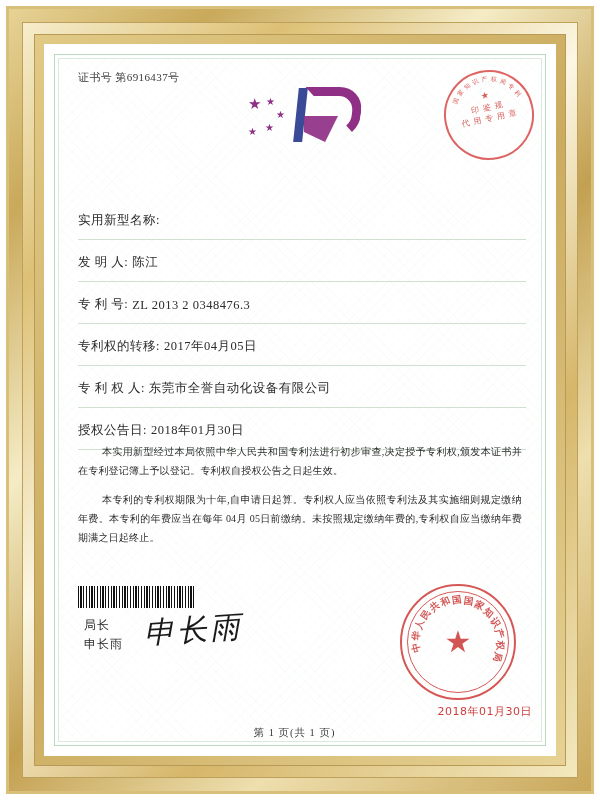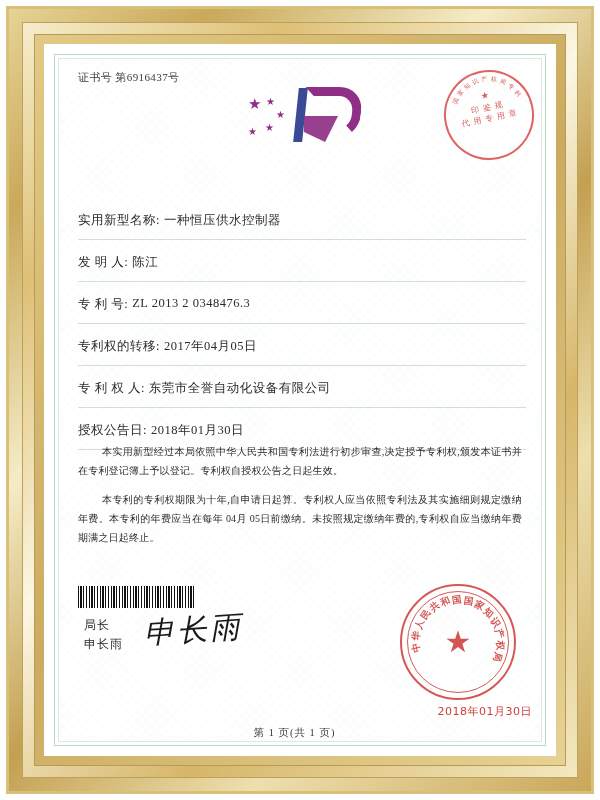--- a/index.html
+++ b/index.html
@@ -205,21 +205,21 @@
 
   
   .fields {
     position: absolute;
     left: 34px;
     right: 30px;
     top: 168px;
   }
   .field {
     display: flex;
-    align-items: flex-start;
+    align-items: flex-end;
     font-size: 12.5px;
     color: #2b2b2b;
     margin-bottom: 16px;
     letter-spacing: 0.5px;
   }
   .field .lbl {
     white-space: nowrap;
   }
   .field .val {
     margin-left: 4px;
@@ -384,21 +384,20 @@
             <div class="p-bowl"></div>
             <div class="p-tail"></div>
           </div>
         </div>
       </div>
 
 
       <div class="fields">
         <div class="field">
           <span class="lbl">实用新型名称:</span>
-          <span class="val">一种恒压供水控制器</span>
         </div>
         <div class="sep"></div>
 
         <div class="field">
           <span class="lbl">发 明 人:</span>
           <span class="val">陈江</span>
         </div>
         <div class="sep"></div>
 
         <div class="field">

